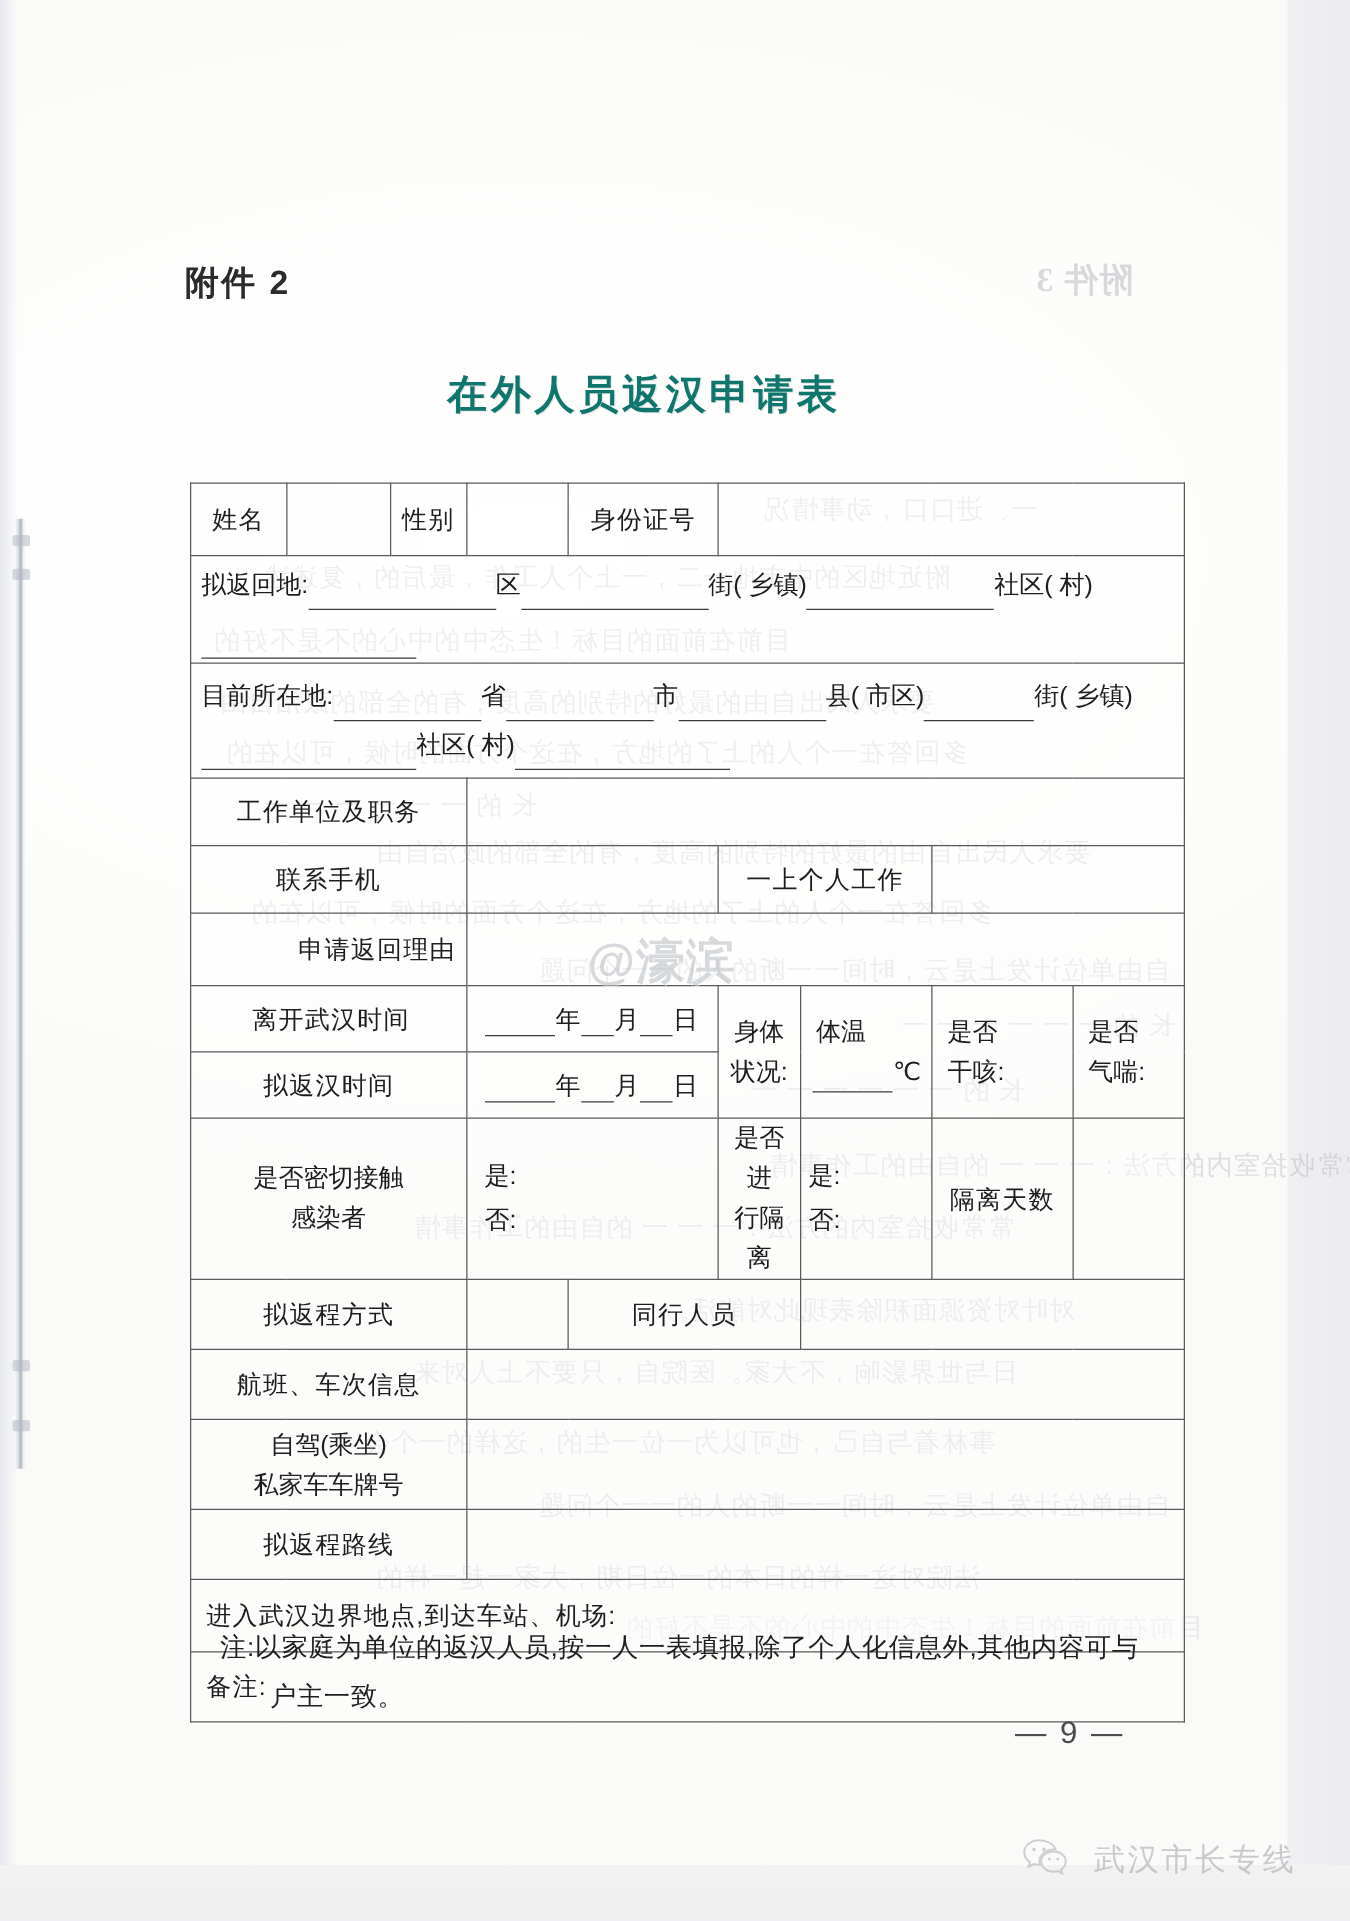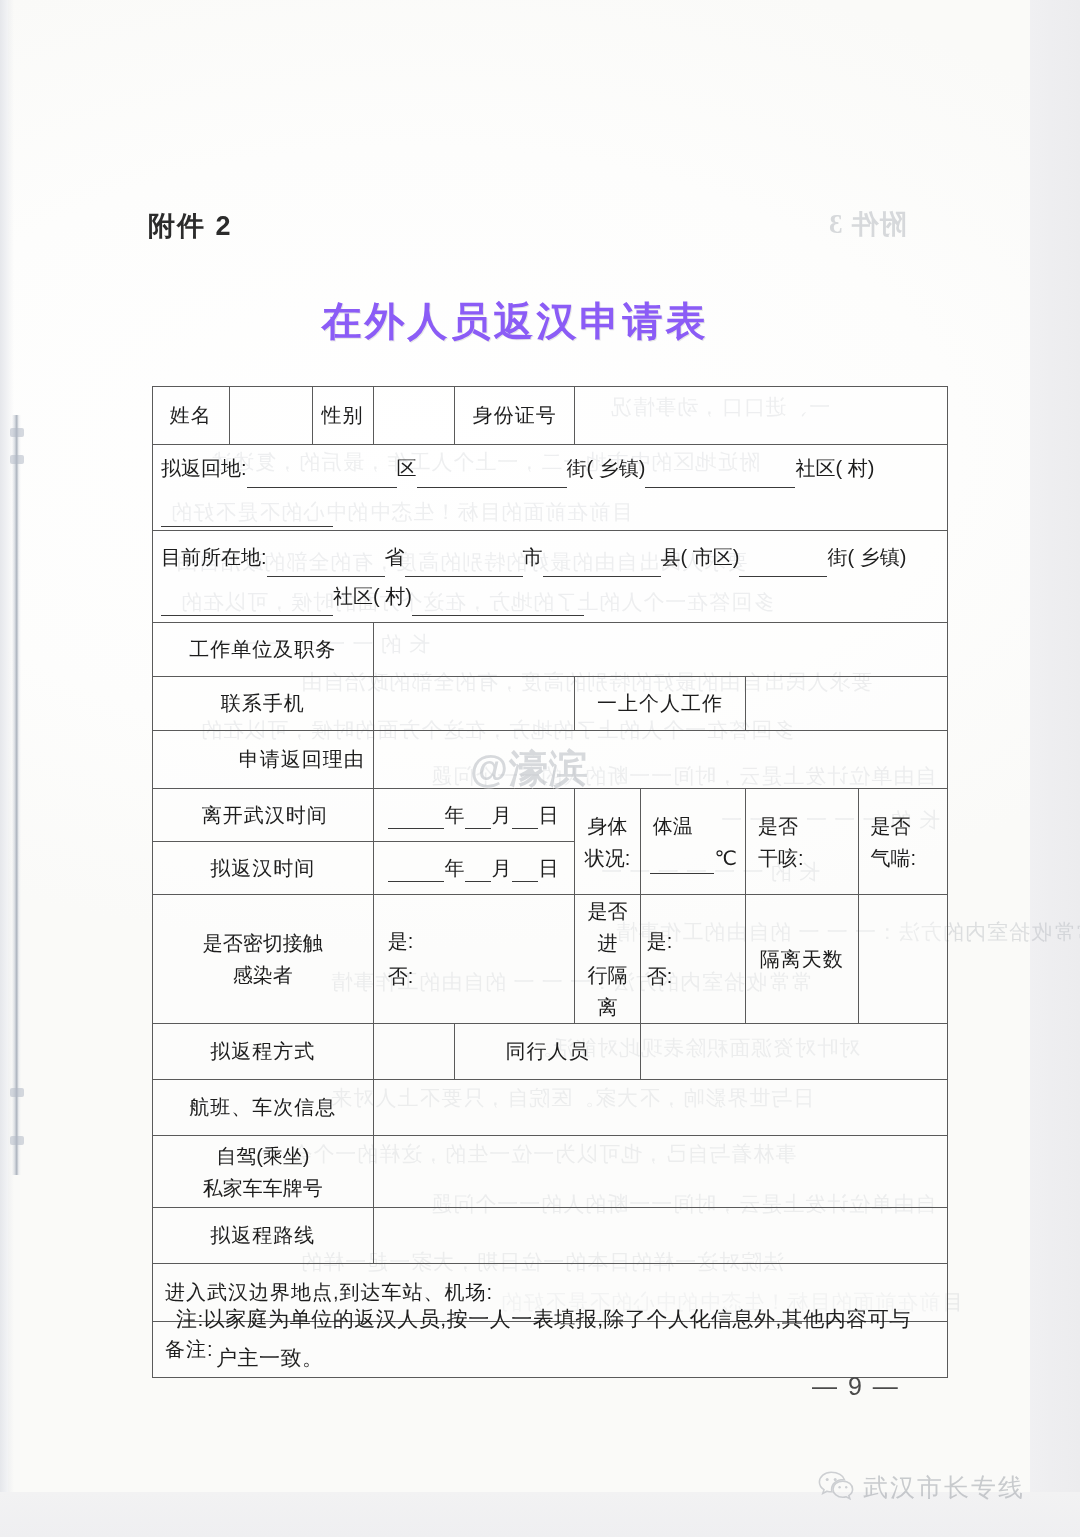--- a/index.html
+++ b/index.html
@@ -75,23 +75,23 @@
     font-size: 27px;
     font-weight: bold;
     color: #2b2b2b;
     letter-spacing: 2px;
     font-family: "Liberation Sans", "DejaVu Sans", sans-serif;
   }
   .doc-title {
     position: absolute;
     left: 0; top: 294px; width: 1030px;
     text-align: center;
-    font-size: 40px;
+    font-size: 32px;
     font-weight: bold;
-    color: #8b5cf6;
+    color: #0f766e;
     letter-spacing: 3px;
     font-family: "Liberation Sans", "DejaVu Sans", sans-serif;
     text-shadow: 1px 1px 0 rgba(120,120,120,0.18);
   }
 
   
   table.form {
     position: absolute;
     left: 152px; top: 386px;
     width: 796px;
@@ -168,21 +168,21 @@
     pointer-events: none;
     user-select: none;
   }
 
   
   .badge {
     position: absolute;
     left: 818px; top: 1470px;
     display: flex;
     align-items: center;
-    gap: 9px;
+    gap: 21px;
     opacity: 0.60;
   }
   .badge-text {
     font-size: 25px;
     color: #a8acb2;
     letter-spacing: 2px;
     font-family: "Liberation Sans", "DejaVu Sans", sans-serif;
   }
   .wechat-icon { display: block; }
 </style>

